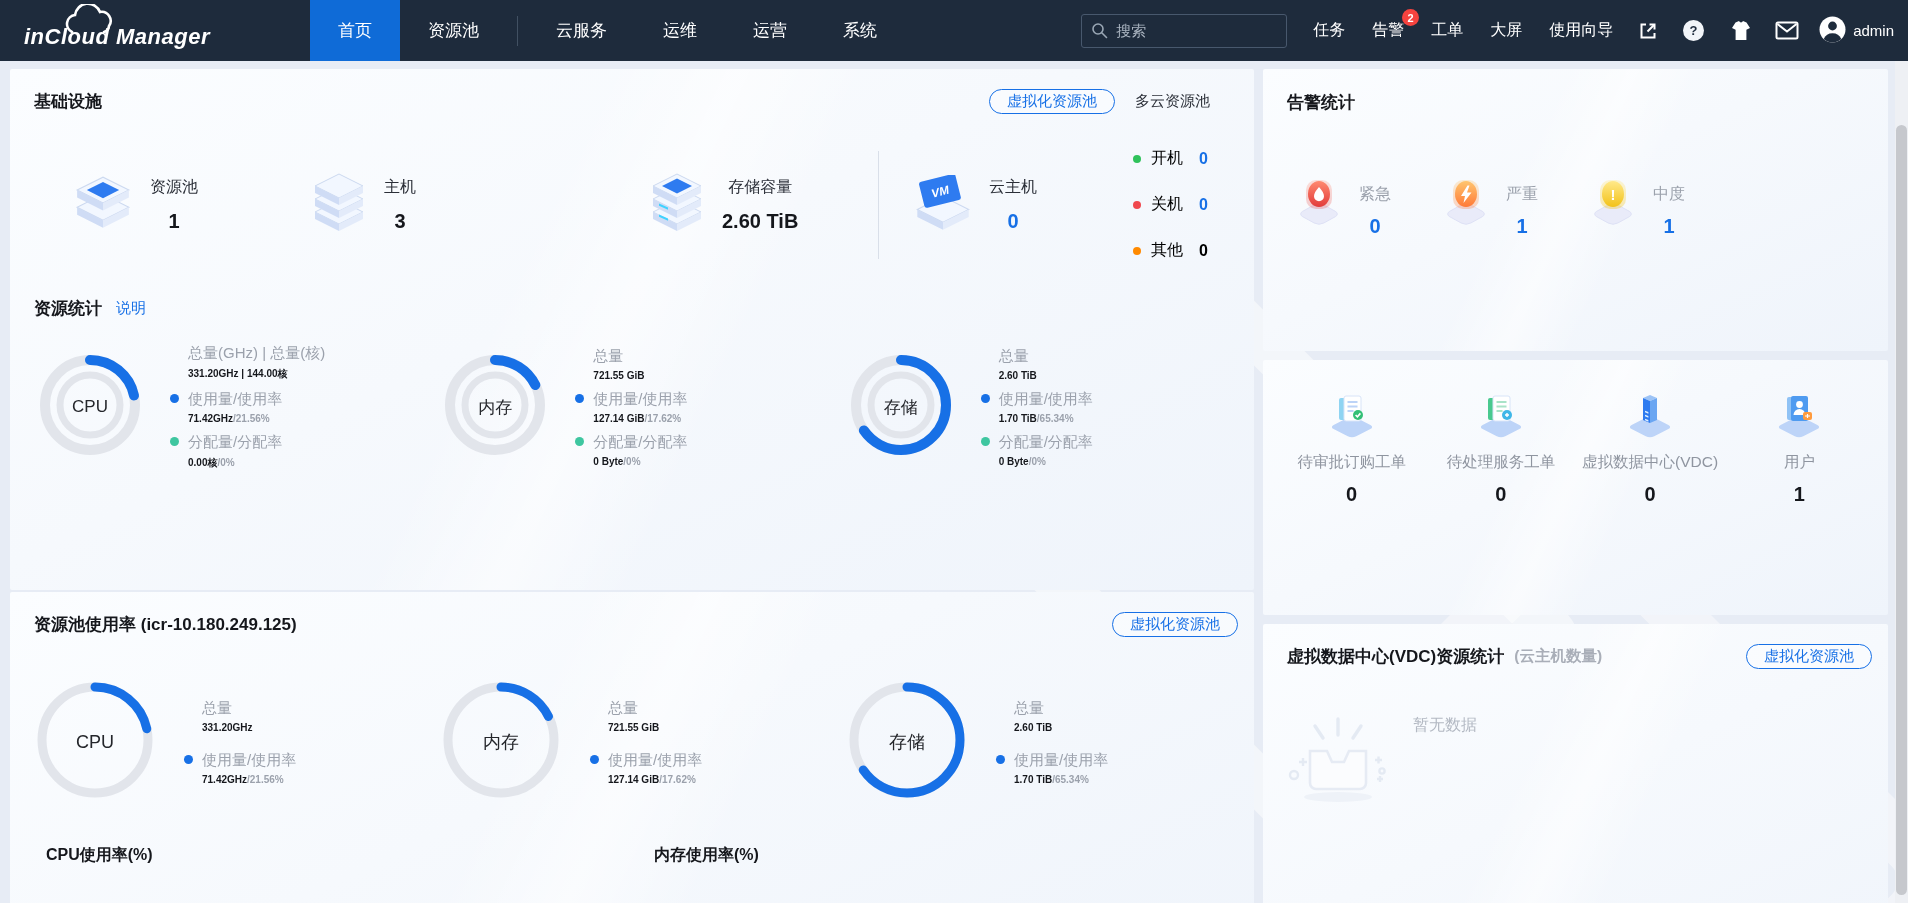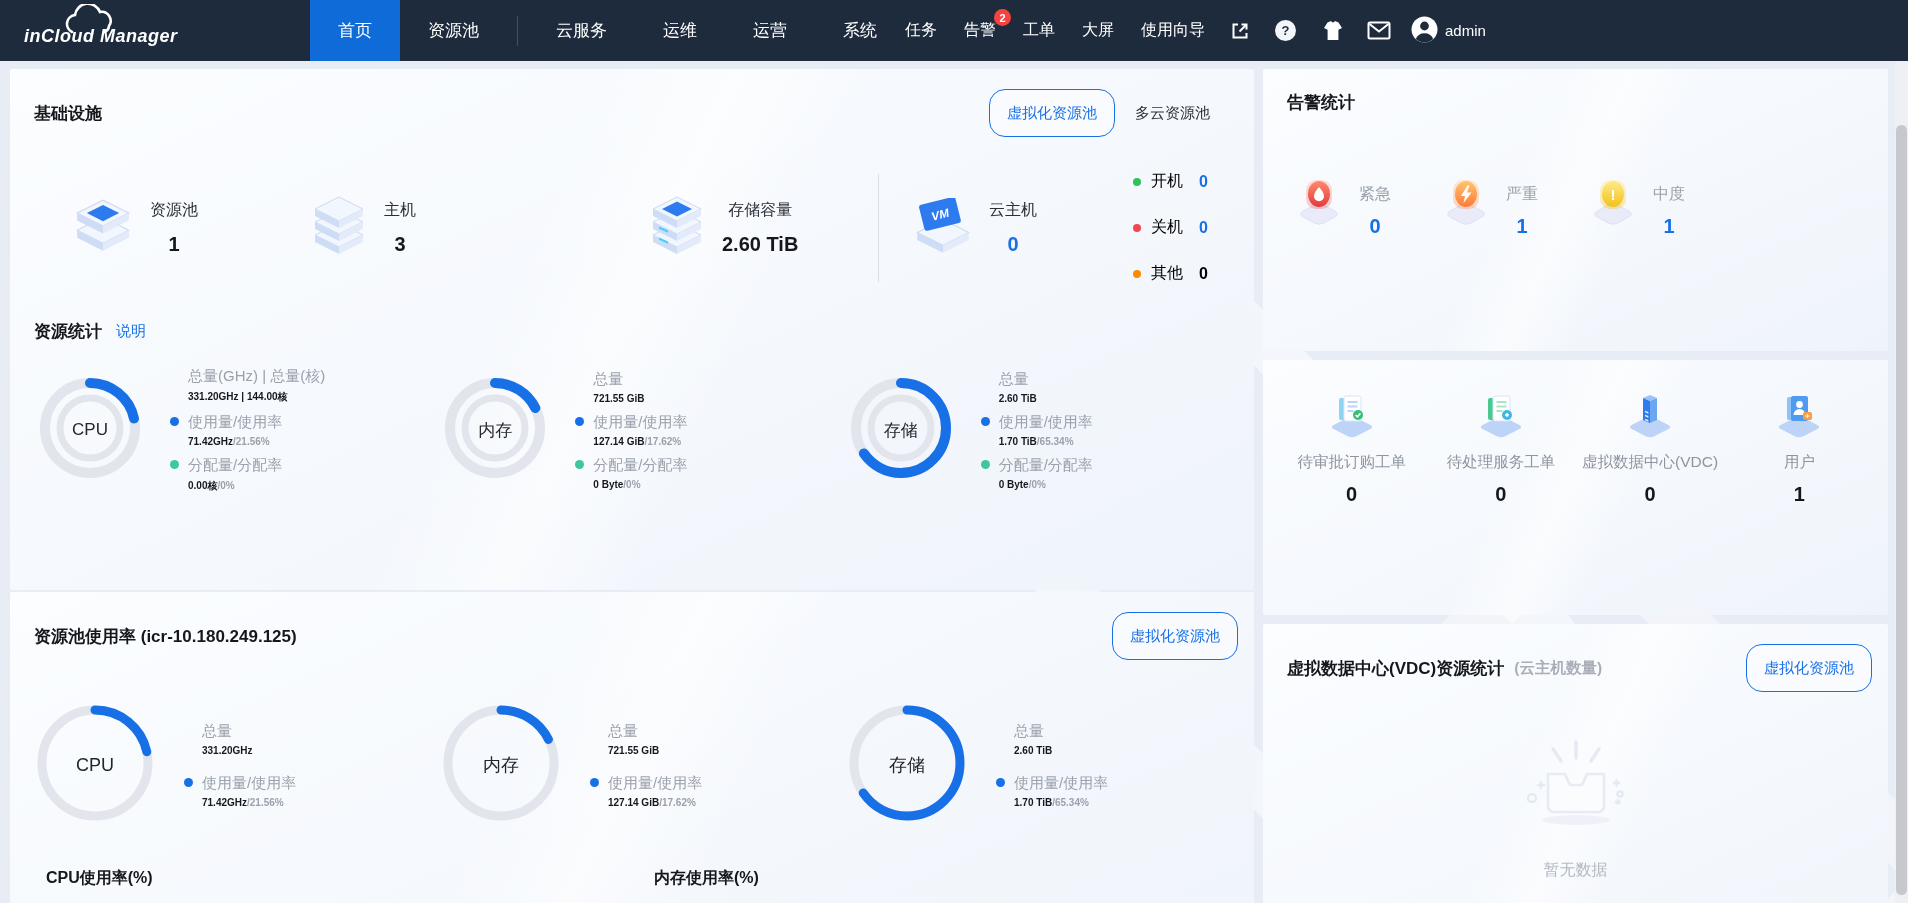--- a/index.html
+++ b/index.html
@@ -3,21 +3,21 @@
 <meta charset="utf-8">
 <style>
   * { margin:0; padding:0; box-sizing:border-box; }
   html,body { width:1908px; height:903px; overflow:hidden; font-family:"Liberation Sans","DejaVu Sans",sans-serif; }
   .page { width:1908px; height:903px; position:relative; background:#e7ecf5; overflow:hidden; }
 
   
   .nav { height:61px; background:#1e2b3c; display:flex; align-items:stretch; color:#fff; position:relative; z-index:5; }
   .logo { display:flex; align-items:center; padding-left:24px; width:310px; position:relative; }
   .logo-cloud { position:absolute; left:58px; top:4px; }
-  .logo-text { font-size:18px; font-weight:bold; font-style:italic; letter-spacing:.5px; margin-top:12px; white-space:nowrap;text-align:center; }
+  .logo-text { font-size:22px; font-weight:bold; font-style:italic; letter-spacing:.5px; margin-top:12px; white-space:nowrap;text-align:center; }
   .menu { display:flex; align-items:stretch; }
   .menu-item { display:flex; align-items:center; padding:0 28px; font-size:17px; cursor:pointer; }
   .menu-item.active { background:#0f6bd7; }
   .menu-div { width:1px; background:#415062; height:30px; align-self:center; margin:0 10px; }
   .search-wrap { margin-left:auto; align-self:center; position:relative; margin-right:26px; }
   .search-input { width:206px; height:34px; background:transparent; border:1px solid #48586d; border-radius:3px; color:#dfe5ec; font-size:15px; padding:0 10px 0 34px; outline:none; }
   .search-input::placeholder { color:#aab4c0; }
   .search-ic { position:absolute; left:10px; top:8px; }
   .nav-links { display:flex; align-items:center; gap:27px; font-size:16px; margin-right:24px; }
   .nav-link { cursor:pointer; position:relative; white-space:nowrap; }
@@ -28,21 +28,21 @@
 
   
   .content { position:relative; height:842px; padding:8px 20px 0 10px; display:flex; gap:9px; }
   .deco { position:absolute; pointer-events:none; z-index:0; }
   .col-left { width:1244px; display:flex; flex-direction:column; gap:2px; z-index:1; }
   .col-right { width:630px; display:flex; flex-direction:column; gap:9px; z-index:1; }
   .card { background:linear-gradient(155deg,#fbfdff 0%,#f6f9fd 45%,#eff4fb 100%); border-radius:2px; position:relative; overflow:hidden; }
   .card::after { content:""; position:absolute; inset:0; background:linear-gradient(115deg,transparent 40%,rgba(255,255,255,.55) 49%,transparent 58%); pointer-events:none; z-index:0; }
   .ci { position:relative; z-index:1; }
   .card-title { font-size:17px; font-weight:bold; color:#15171c; }
-  .pill { border:1.5px solid #1770e6; color:#1770e6; border-radius:16px; height:48px; display:inline-flex; align-items:center; padding:4px 17px; font-size:15px; background:rgba(255,255,255,.4); cursor:pointer; white-space:nowrap; }
+  .pill { border:1.5px solid #1770e6; color:#1770e6; border-radius:16px; height:25px; display:inline-flex; align-items:center; padding:4px 17px; font-size:15px; background:rgba(255,255,255,.4); cursor:pointer; white-space:nowrap; }
 
   
   .sec1-head { display:flex; align-items:center; padding:20px 44px 0 24px; }
   .tabs { margin-left:auto; display:flex; align-items:center; gap:20px; }
   .tab-plain { font-size:15px; color:#2b2f38; cursor:pointer; }
   .infra-row { display:flex; align-items:center; padding:34px 0 0 62px; }
   .istat { display:flex; align-items:center; gap:16px; }
   .istat .txt { display:flex; flex-direction:column; align-items:center; gap:12px; }
   .istat .lbl { font-size:16px; color:#2b2f38; }
   .istat .val { font-size:20px; font-weight:bold; color:#15171c; }
@@ -92,21 +92,21 @@
   
   .op-row { display:flex; padding:30px 14px 0; }
   .op-item { flex:1; display:flex; flex-direction:column; align-items:center; }
   .op-item .lbl { font-size:15.5px; color:#8f95a0; margin-top:10px; white-space:nowrap; }
   .op-item .val { font-size:20px; font-weight:bold; color:#15171c; margin-top:10px; }
 
   
   .vdc-head { display:flex; align-items:center; padding:20px 16px 0 24px; }
   .vdc-sub { font-size:15.5px; font-weight:bold; color:#a9aeb8; margin-left:10px; }
   .vdc-head .pill { margin-left:auto; }
-  .empty { display:flex; flex-direction:column; align-items:center; margin-top:36px; }
+  .empty { display:flex; flex-direction:row; align-items:flex-start; margin-top:36px; }
   .empty-text { font-size:16px; color:#b3b9c3; margin-top:10px; }
 
   
   .sb-track { position:absolute; right:0; top:61px; width:13px; height:842px; background:#eef0f4; z-index:6; }
   .sb-thumb { position:absolute; right:1px; top:64px; width:11px; height:770px; border-radius:6px; background:#c6c8cd; cursor:pointer; }
 </style>
 </head>
 <body>
 
 <svg width="0" height="0" style="position:absolute">
@@ -155,20 +155,29 @@
     </div>
     <div class="menu">
       <div class="menu-item active">首页</div>
       <div class="menu-item">资源池</div>
       <div class="menu-div"></div>
       <div class="menu-item">云服务</div>
       <div class="menu-item">运维</div>
       <div class="menu-item">运营</div>
       <div class="menu-item">系统</div>
     </div>
+    <div class="search-wrap">
+      <span class="search-ic">
+        <svg width="17" height="17" viewBox="0 0 17 17">
+            <circle cx="7" cy="7" r="5" fill="none" stroke="#9aa7b5" stroke-width="1.6"></circle>
+            <line x1="11" y1="11" x2="15.5" y2="15.5" stroke="#9aa7b5" stroke-width="1.6" stroke-linecap="round"></line>
+          </svg>
+      </span>
+      <input class="search-input" value="" placeholder="搜索" style="">
+    </div>
     <div class="nav-links">
       <span class="nav-link">任务</span>
       <span class="nav-link"><span>告警</span><span class="badge">2</span></span>
       <span class="nav-link">工单</span>
       <span class="nav-link">大屏</span>
       <span class="nav-link">使用向导</span>
     </div>
     <div class="nav-icons">
       <span class="ic">
         <svg width="22" height="22" viewBox="0 0 22 22">

